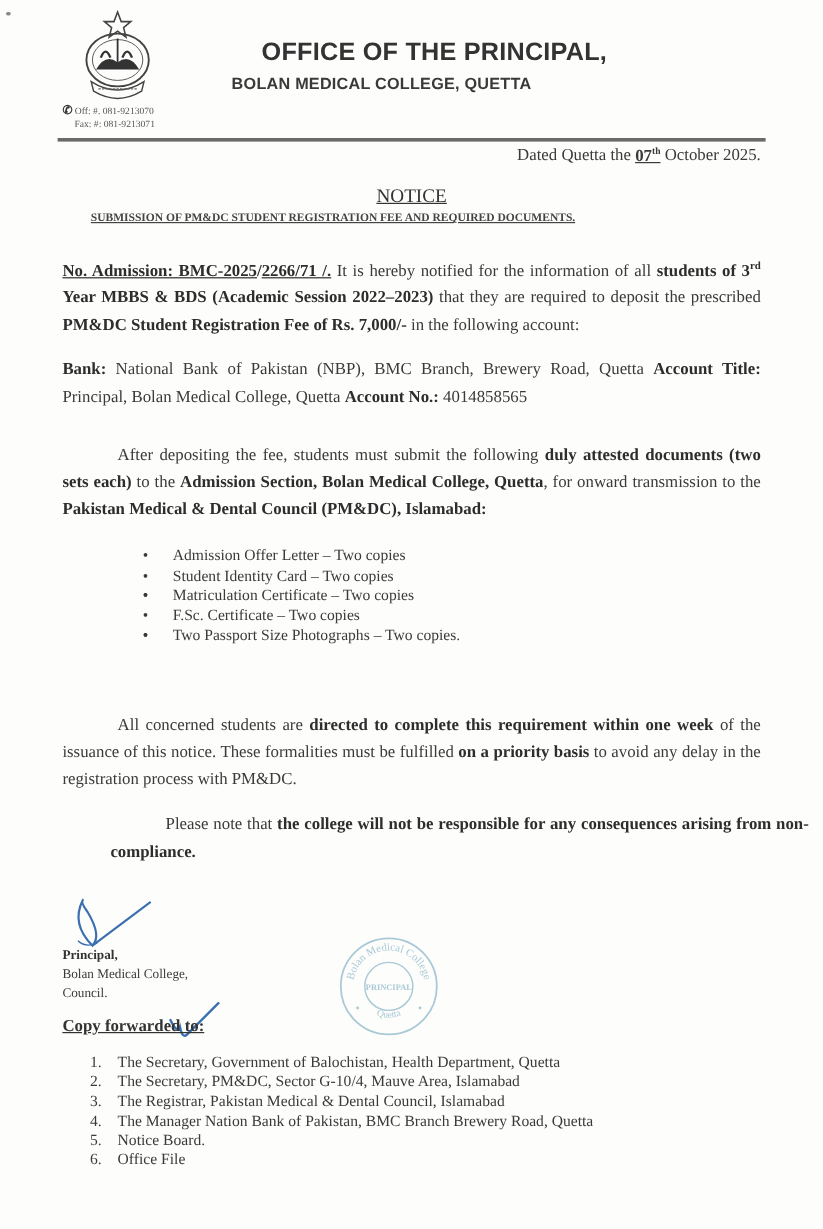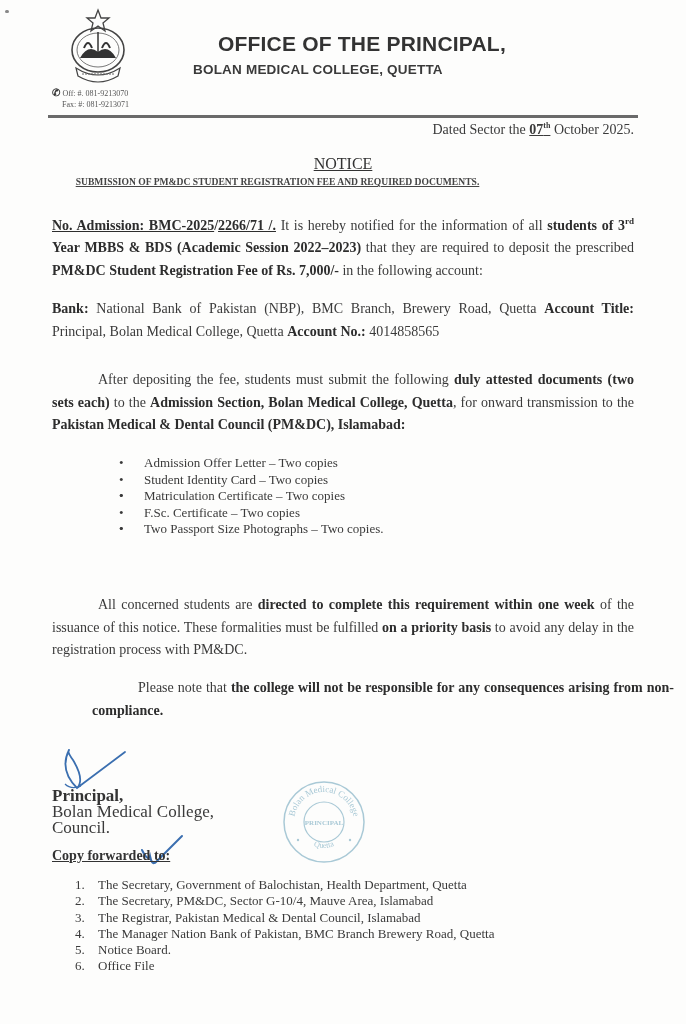--- a/index.html
+++ b/index.html
@@ -28,21 +28,21 @@
   .p1 { top:210px; }
   .p2 { top:298px; }
   .p3 { top:369px; }
   .docs { left:119px; top:455px; font-size:13px; line-height:16.5px; margin:0; padding:0; list-style:none; }
   .docs li { position:relative; padding-left:25px; }
   .docs li .bul { position:absolute; left:0; top:0; }
   .p4 { top:558px;margin-top:36px; }
   .p5 { top:677px;margin-left:40px; }
   .sig-mark { left:55px; top:740px; width:80px; height:60px; }
   .sig-mark2 { left:138px; top:832px; width:50px; height:40px; }
-  .sig-title { left:52px; top:788px; font-size:17px; line-height:16px; }
+  .sig-title { left:52px; top:788px; font-size:11px; line-height:16px; }
   .sig-title .t1 { font-weight:bold; color:#333; }
   .stamp { left:280px; top:778px; width:88px; height:88px; }
   .copy-head { left:52px; top:848px; font-weight:bold; font-size:14px; text-decoration:underline; color:#333; }
   .copy-list { left:75px; top:877px; font-size:13px; line-height:16.3px; margin:0; padding:0; list-style:none; }
   .copy-list li { position:relative; padding-left:23px; }
   .copy-list li .num { position:absolute; left:0; top:0; }
   .corner-dot { left:5px; top:10px; width:4px; height:3px; background:#888; border-radius:2px; }
 </style>
 </head>
 <body>
@@ -64,21 +64,21 @@
   <div><span class="ph-ic">✆</span><span>Off: #. 081-9213070</span></div>
   <div style="padding-left:10px;">Fax: #: 081-9213071</div>
 </div>
 
 <div class="abs hdr-title">OFFICE OF THE PRINCIPAL,</div>
 <div class="abs hdr-sub">BOLAN MEDICAL COLLEGE, QUETTA</div>
 
 <div class="abs rule"></div>
 
 <div class="abs dated">
-  <span>Dated Sector the</span>
+  <span>Dated Quetta the</span>
   <span class="day"><span>07</span><sup>th</sup></span>
   <span>October 2025.</span>
 </div>
 
 <div class="abs notice-title">NOTICE</div>
 <div class="abs notice-sub">SUBMISSION OF PM&amp;DC STUDENT REGISTRATION FEE AND REQUIRED DOCUMENTS.</div>
 
 <div class="abs para p1">
   <b class="u">No. Admission: BMC-2025</b><b>/</b><b class="u">2266/71 /.</b><span> It is hereby notified for the information of all </span><b><span>students of 3</span><sup style="font-size:9px;">rd</sup><span> Year MBBS &amp; BDS (Academic Session 2022–2023)</span></b><span> that they are required to deposit the prescribed </span><b>PM&amp;DC Student Registration Fee of Rs. 7,000/-</b><span> in the following account:</span>
 </div>

